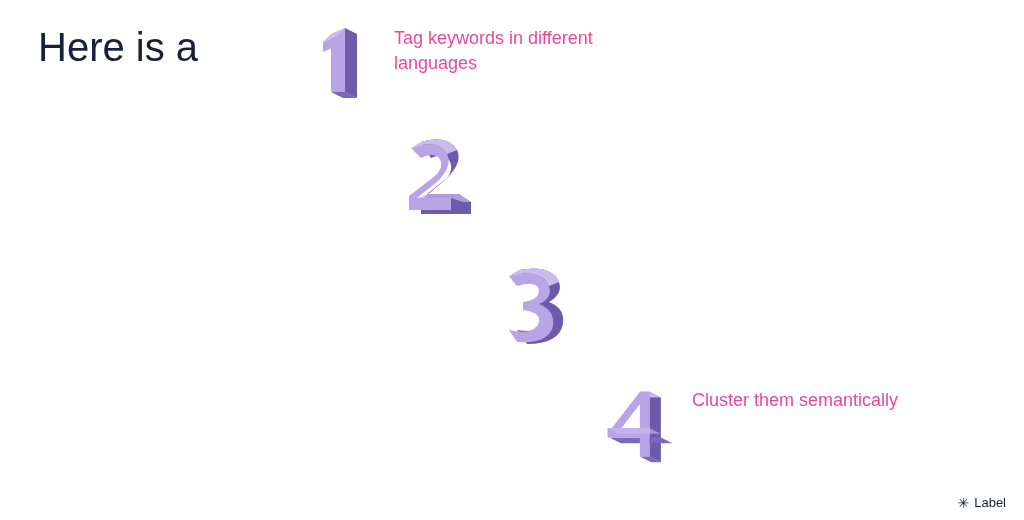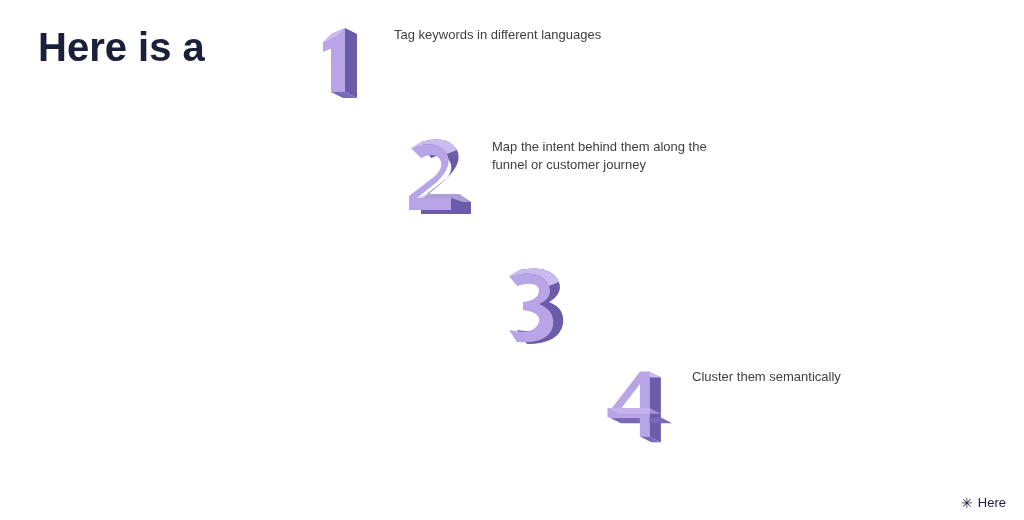--- a/index.html
+++ b/index.html
@@ -9,49 +9,49 @@
       background: #ffffff;
       font-family: -apple-system, BlinkMacSystemFont, 'Segoe UI', Helvetica, Arial, sans-serif;
       position: relative;
       overflow: hidden;
     }
     .heading {
       position: absolute;
       left: 38px;
       top: 22px;
       font-size: 40px;
-      font-weight: 700;
+      font-weight: 400;
       color: #1a1f3a;
       line-height: 1.25;
     }
     .step {
       position: absolute;
       display: flex;
       align-items: flex-start;
     }
     .step-number {
       width: 80px;
       height: 90px;
       display: flex;
       align-items: center;
       justify-content: center;
       flex-shrink: 0;
     }
     .step-text {
-      font-size: 13px;
-      color: #404040;
+      font-size: 18px;
+      color: #ec4899;
       line-height: 1.4;
       margin-top: 6px;
       margin-left: 14px;
       max-width: 220px;
     }
     .step-1 { left: 300px; top: 20px; }
     .step-2 { left: 398px; top: 132px; }
     .step-3 { left: 498px; top: 262px; }
-    .step-4 { left: 598px; top: 362px; }
+    .step-4 { left: 598px; top: 382px; }
     .footer {
       position: absolute;
       right: 18px;
       bottom: 10px;
       display: flex;
       align-items: center;
       gap: 5px;
       color: #1a1f3a;
       font-size: 13px;
     }
@@ -95,21 +95,20 @@
         <path d="M 22 12 Q 48 4 58 20 Q 64 32 48 48 L 28 64 L 60 64 L 72 72 L 72 84 L 22 84 L 22 70 L 46 50 Q 56 40 50 30 Q 44 22 32 28 L 22 12 Z" fill="#6b5ba8"></path>
 
         <path d="M 12 18 Q 38 8 48 24 Q 54 36 38 52 L 18 68 L 52 68 L 52 80 L 10 80 L 10 66 L 36 46 Q 46 36 40 28 Q 34 22 22 28 L 12 18 Z" fill="#b8a5e8"></path>
 
         <path d="M 12 18 Q 38 8 48 24 L 58 20 Q 48 4 22 12 Z" fill="#c9bbed"></path>
 
         <polygon points="52,68 64,72 72,72 60,64 28,64 18,68" fill="#c9bbed" opacity="0.7"></polygon>
       </g>
     </svg>
   </div>
-  <div class="step-text">Map the intent behind them along the funnel or customer journey</div>
 </div>
 
 <div class="step step-3">
   <div class="step-number">
     <svg width="78" height="94" viewBox="0 0 78 94">
       <g>
 
         <path d="M 20 10 Q 52 4 60 22 Q 64 34 50 42 Q 66 48 64 64 Q 60 84 28 84 L 18 70 Q 44 74 48 60 Q 50 50 34 48 L 34 40 Q 48 38 48 28 Q 46 18 28 22 L 20 10 Z" fill="#6b5ba8"></path>
 
         <path d="M 10 16 Q 42 8 50 26 Q 54 38 40 44 Q 56 50 54 66 Q 50 84 18 82 L 10 70 Q 36 76 40 62 Q 42 52 24 50 L 24 42 Q 40 40 40 30 Q 38 20 18 26 L 10 16 Z" fill="#b8a5e8"></path>
@@ -141,14 +140,14 @@
 
         <polygon points="44,78 54,78 66,84 56,84" fill="#7a68b8"></polygon>
       </g>
     </svg>
   </div>
   <div class="step-text">Cluster them semantically</div>
 </div>
 
 <div class="footer">
   <span class="footer-icon">✳</span>
-  <span>Here</span>
+  <span>Label</span>
 </div>
 
 </body></html>

